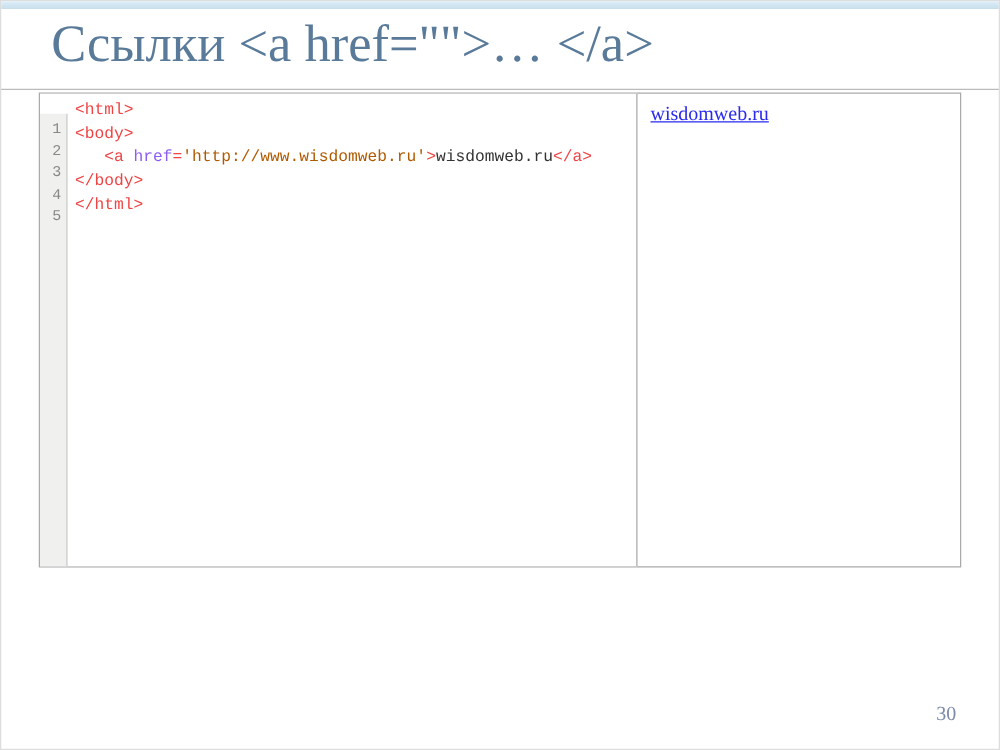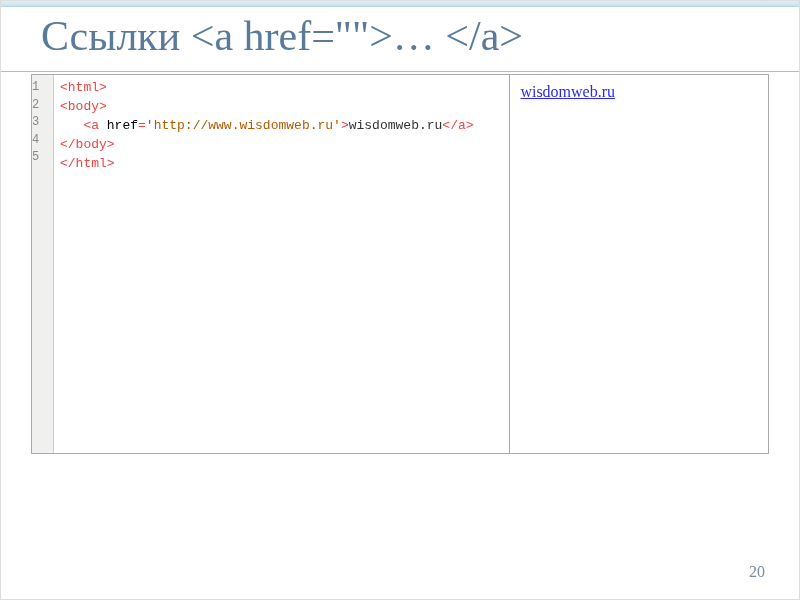--- a/index.html
+++ b/index.html
@@ -39,33 +39,34 @@
     display: flex;
     font-family: "Courier New", monospace;
     font-size: 13px;
     background: #fff;
   }
   .gutter {
     width: 22px;
     background: #f0f0ee;
     border-right: 1px solid #ccc;
     color: #888;
-    text-align: left;
+    text-align: right;
     padding: 4px 4px 16px 0;
     line-height: 1.45;
     font-size: 12px;
+    margin-top: 16px;
   }
   .code {
     flex: 1;
     padding: 4px 6px 0 6px;
     line-height: 1.45;
     white-space: pre;
   }
   .code .tag { color: #ef4444; }
-  .code .attr { color: #000000; }
+  .code .attr { color: #8b5cf6; }
   .code .str { color: #b05a00; }
   .code .txt { color: #333; }
   .preview-pane {
     flex: 1;
     padding: 8px 10px;
     font-family: "Times New Roman", serif;
     font-size: 16px;
   }
   .preview-pane a {
     color: #2a2aee;
@@ -111,14 +112,14 @@
 <span>   </span><span class="tag">&lt;a </span><span class="attr">href</span><span class="tag">=</span><span class="str">'</span><span class="str">http://www.wisdomweb.ru</span><span class="str">'</span><span class="tag">&gt;</span><span class="txt">wisdomweb.ru</span><span class="tag">&lt;/a&gt;</span>
 <span class="tag">&lt;/body&gt;</span>
 <span class="tag">&lt;/html&gt;</span></div>
     </div>
 
     <div class="preview-pane">
       <a href="#">wisdomweb.ru</a>
     </div>
   </div>
 
-  <div class="page-num">20</div>
+  <div class="page-num">30</div>
 </div>
 
 </body></html>

